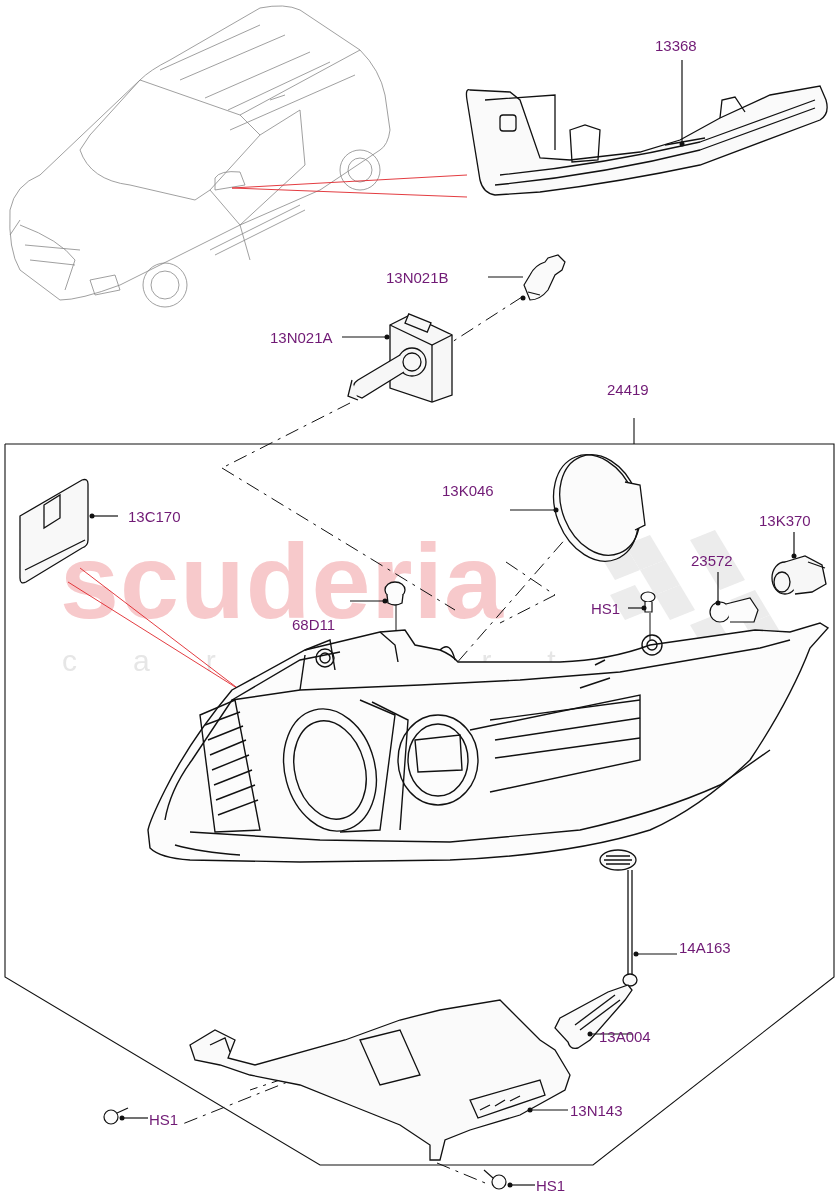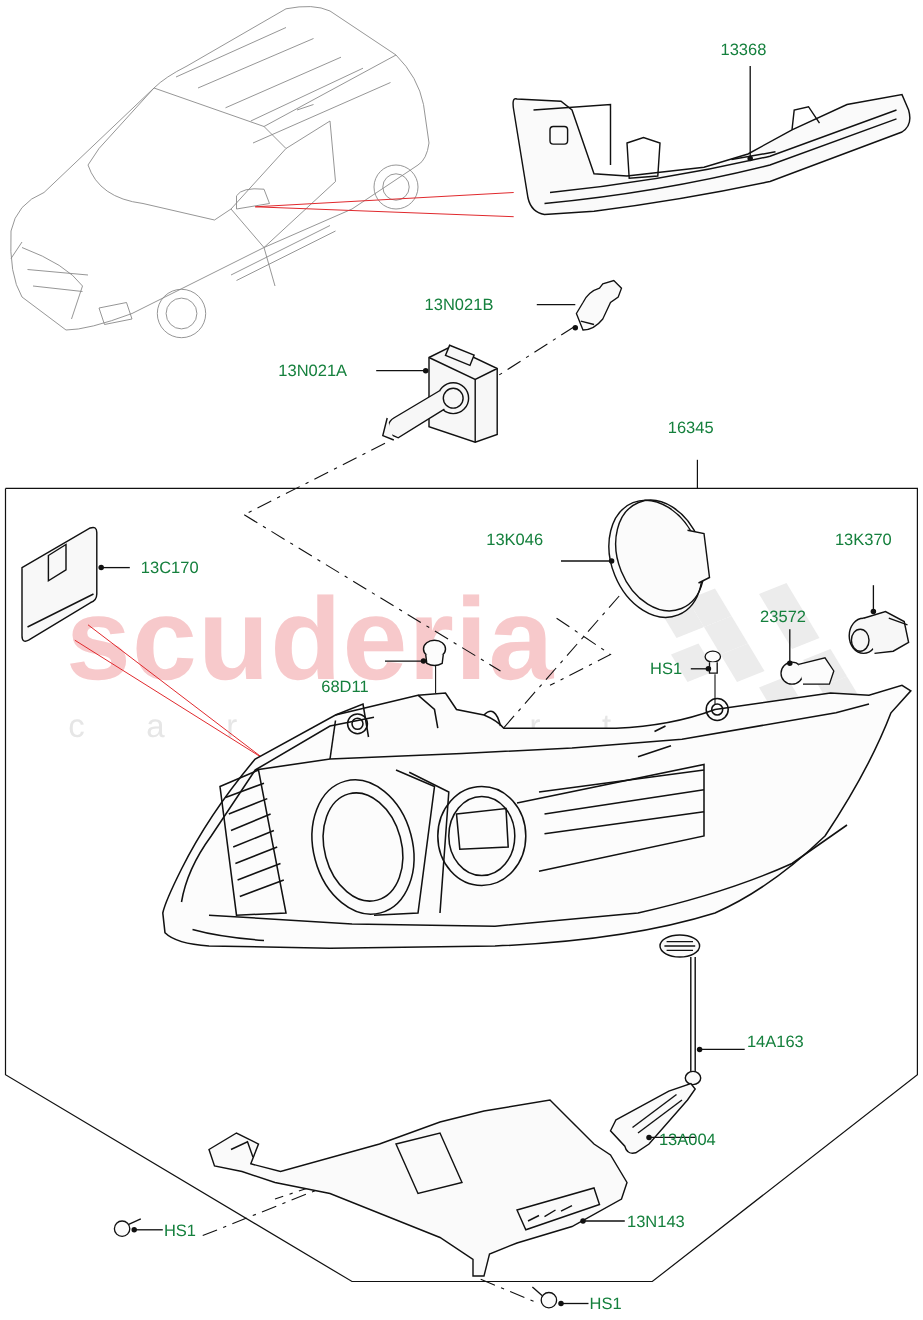--- a/index.html
+++ b/index.html
@@ -1,18 +1,18 @@
 <!DOCTYPE html>
 <html><head>
 <meta charset="utf-8">
 <style>
   html, body { margin: 0; padding: 0; background: #ffffff; }
   body { width: 839px; height: 1200px; position: relative; overflow: hidden; font-family: "Liberation Sans", sans-serif; }
   #diagram { position: absolute; left: 0; top: 0; width: 839px; height: 1200px; }
-  .label { position: absolute; color: #15803d; font-family: "Liberation Sans", sans-serif; font-size: 15px; line-height: 1; white-space: nowrap; letter-spacing: 0; }
+  .label { position: absolute; color: #701a75; font-family: "Liberation Sans", sans-serif; font-size: 15px; line-height: 1; white-space: nowrap; letter-spacing: 0; }
   .wm-big { position: absolute; left: 60px; top: 528px; font-family: "Liberation Sans", sans-serif; font-weight: bold; font-size: 106px; color: #f7c9cb; letter-spacing: 1px; line-height: 1; }
   .wm-small { position: absolute; left: 62px; top: 646px; font-family: "Liberation Sans", sans-serif; font-size: 30px; color: #e6e6e6; letter-spacing: 56px; line-height: 1; }
 </style>
 </head>
 <body>
 
 <div id="diagram">
 
   <div class="wm-big">scuderia</div>
   <div class="wm-small">car parts</div>
@@ -242,25 +242,25 @@
     <g fill="#fcfcfc" stroke="#111" stroke-width="1.2">
       <circle cx="499" cy="1182" r="7"></circle>
       <path d="M493,1178 L484,1170"></path>
     </g>
     <line x1="511" y1="1185" x2="535" y2="1185" stroke="#111" stroke-width="1.2"></line>
     <circle cx="510" cy="1185" r="2.5" fill="#111"></circle>
   </svg>
 
   <div class="label" style="left:655px;top:38px">13368</div>
   <div class="label" style="left:386px;top:270px">13N021B</div>
-  <div class="label" style="left:253px;top:330px">13N021A</div>
-  <div class="label" style="left:607px;top:382px">16345</div>
+  <div class="label" style="left:270px;top:330px">13N021A</div>
+  <div class="label" style="left:607px;top:382px">24419</div>
   <div class="label" style="left:128px;top:509px">13C170</div>
   <div class="label" style="left:442px;top:483px">13K046</div>
-  <div class="label" style="left:759px;top:483px">13K370</div>
+  <div class="label" style="left:759px;top:513px">13K370</div>
   <div class="label" style="left:691px;top:553px">23572</div>
   <div class="label" style="left:292px;top:617px">68D11</div>
   <div class="label" style="left:591px;top:601px">HS1</div>
   <div class="label" style="left:679px;top:940px">14A163</div>
   <div class="label" style="left:599px;top:1029px">13A004</div>
   <div class="label" style="left:570px;top:1103px">13N143</div>
   <div class="label" style="left:149px;top:1112px">HS1</div>
   <div class="label" style="left:536px;top:1178px">HS1</div>
 </div>
 

